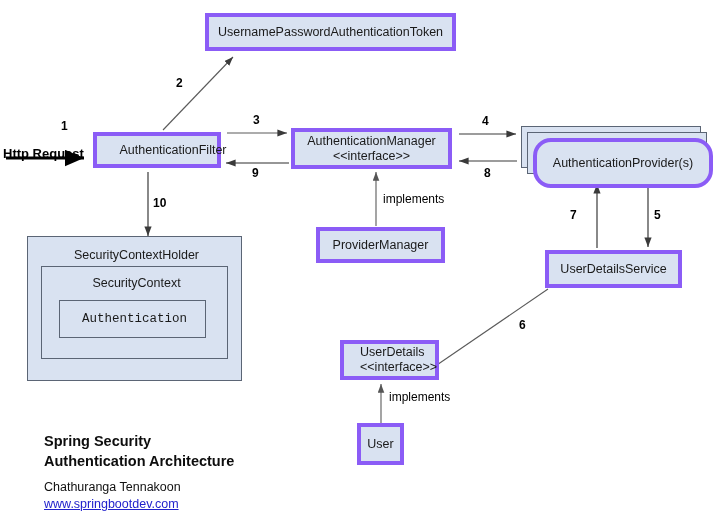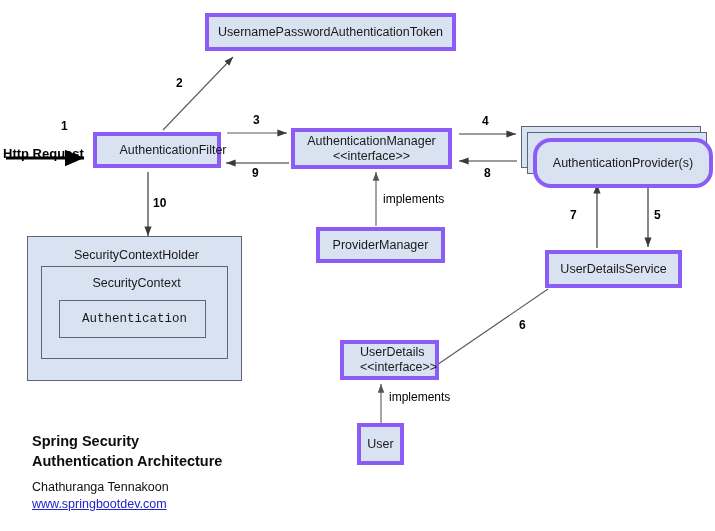--- a/index.html
+++ b/index.html
@@ -86,21 +86,21 @@
     position: absolute;
     left: 0;
     top: 0;
     width: 715px;
     height: 531px;
     z-index: 4;
     pointer-events: none;
   }
   .title-block {
     position: absolute;
-    left: 32px;
+    left: 44px;
     top: 432px;
     z-index: 9;
   }
   .title-block .t1,
   .title-block .t2 {
     font-size: 14.5px;
     font-weight: bold;
     color: #0d0d0d;
     line-height: 1.35;
     white-space: nowrap;

